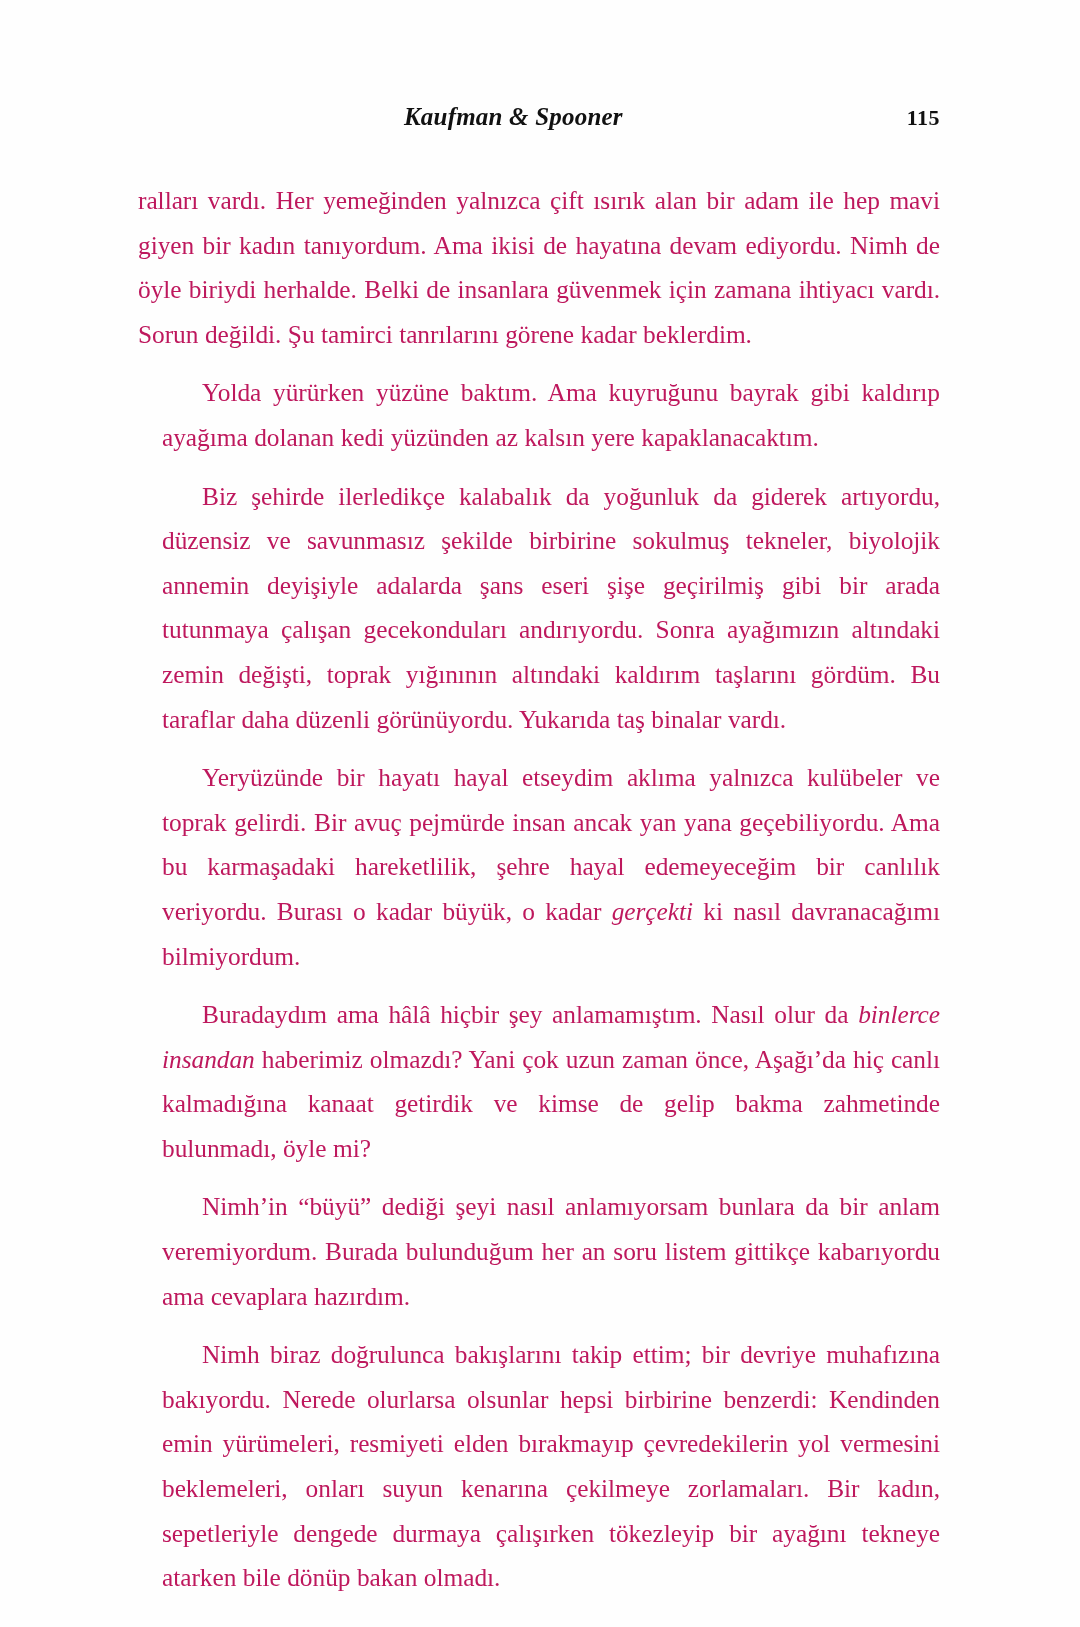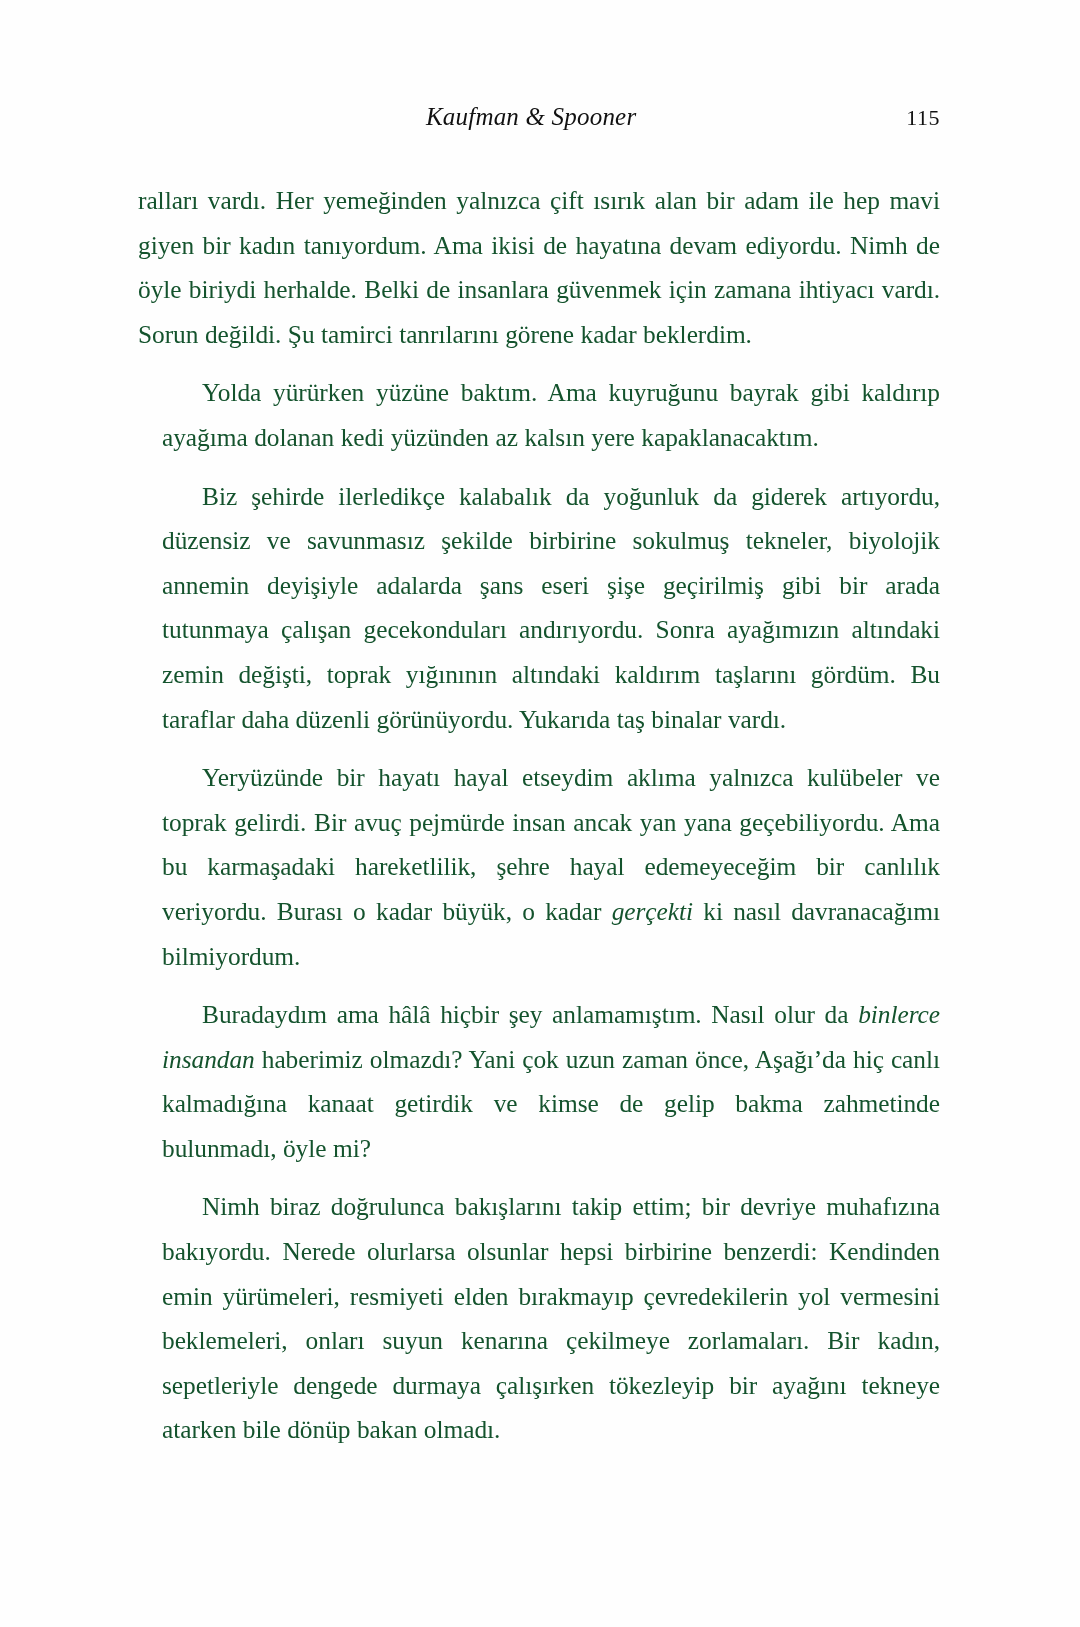--- a/index.html
+++ b/index.html
@@ -15,27 +15,28 @@
     background: #fefefe;
     overflow: hidden;
     font-family: "Liberation Serif", "DejaVu Serif", serif;
     color: #101010;
     box-sizing: border-box;
   }
 
   
   .running-head {
     position: absolute;
-    left: 154px;
+    left: 132px;
     right: 140px;
     top: 103px;
     height: 40px;
     display: flex;
     align-items: baseline;
     justify-content: space-between;
+    font-weight: bold;
   }
   .running-head-title {
     font-style: italic;
     font-size: 25px;
     letter-spacing: 0.2px;
     color: #111;
     margin-left: 272px;
     white-space: nowrap;
   }
   .running-head-folio {
@@ -53,21 +54,21 @@
   }
   .para {
     margin: 0;
     text-align: justify;
     text-justify: inter-word;
     font-size: 25.4px;
     line-height: 44.6px;
     letter-spacing: -0.05px;
     word-spacing: 0.2px;
     hyphens: manual;
-    color: #14532d;
+    color: #be185d;
   }
   .para.indent {
     text-indent: 40px;
   }
   .para.flush {
     text-indent: 0;
   }
   .para + .para {
     margin-top: 0px;
     margin-left: 24px;
@@ -92,16 +93,17 @@
     <span class="running-head-title">Kaufman &amp; Spooner</span>
     <span class="running-head-folio">115</span>
   </div>
 
   <div class="text-block" id="body-text-block">
   <p class="para flush">ralları vardı. Her yemeğinden yalnızca çift ısırık alan bir adam ile hep mavi giyen bir kadın tanıyordum. Ama ikisi de hayatına devam ediyordu. Nimh de öyle biriydi herhalde. Belki de insanlara güvenmek için zamana ihtiyacı vardı. Sorun değildi. Şu tamirci tanrılarını görene kadar beklerdim.</p>
       <p class="para indent gap-before">Yolda yürürken yüzüne baktım. Ama kuyruğunu bayrak gibi kaldırıp ayağıma dolanan kedi yüzünden az kalsın yere kapaklanacaktım.</p>
       <p class="para indent gap-before">Biz şehirde ilerledikçe kalabalık da yoğunluk da giderek artıyordu, düzensiz ve savunmasız şekilde birbirine sokulmuş tekneler, biyolojik annemin deyişiyle adalarda şans eseri şişe geçirilmiş gibi bir arada tutunmaya çalışan gecekonduları andırıyordu. Sonra ayağımızın altındaki zemin değişti, toprak yığınının altındaki kaldırım taşlarını gördüm. Bu taraflar daha düzenli görünüyordu. Yukarıda taş binalar vardı.</p>
       <p class="para indent gap-before">Yeryüzünde bir hayatı hayal etseydim aklıma yalnızca kulübeler ve toprak gelirdi. Bir avuç pejmürde insan ancak yan yana geçebiliyordu. Ama bu karmaşadaki hareketlilik, şehre hayal edemeyeceğim bir canlılık veriyordu. Burası o kadar büyük, o kadar <em>gerçekti</em> ki nasıl davranacağımı bilmiyordum.</p>
       <p class="para indent gap-before">Buradaydım ama hâlâ hiçbir şey anlamamıştım. Nasıl olur da <em>binlerce insandan</em> haberimiz olmazdı? Yani çok uzun zaman önce, Aşağı’da hiç canlı kalmadığına kanaat getirdik ve kimse de gelip bakma zahmetinde bulunmadı, öyle mi?</p>
+      <p class="para indent gap-before">Nimh’in “büyü” dediği şeyi nasıl anlamıyorsam bunlara da bir anlam veremiyordum. Burada bulunduğum her an soru listem gittikçe kabarıyordu ama cevaplara hazırdım.</p>
       <p class="para indent gap-before">Nimh biraz doğrulunca bakışlarını takip ettim; bir devriye muhafızına bakıyordu. Nerede olurlarsa olsunlar hepsi birbirine benzerdi: Kendinden emin yürümeleri, resmiyeti elden bırakmayıp çevredekilerin yol vermesini beklemeleri, onları suyun kenarına çekilmeye zorlamaları. Bir kadın, sepetleriyle dengede durmaya çalışırken tökezleyip bir ayağını tekneye atarken bile dönüp bakan olmadı.</p>
     </div>
 
 </div>
 
 </body></html>

